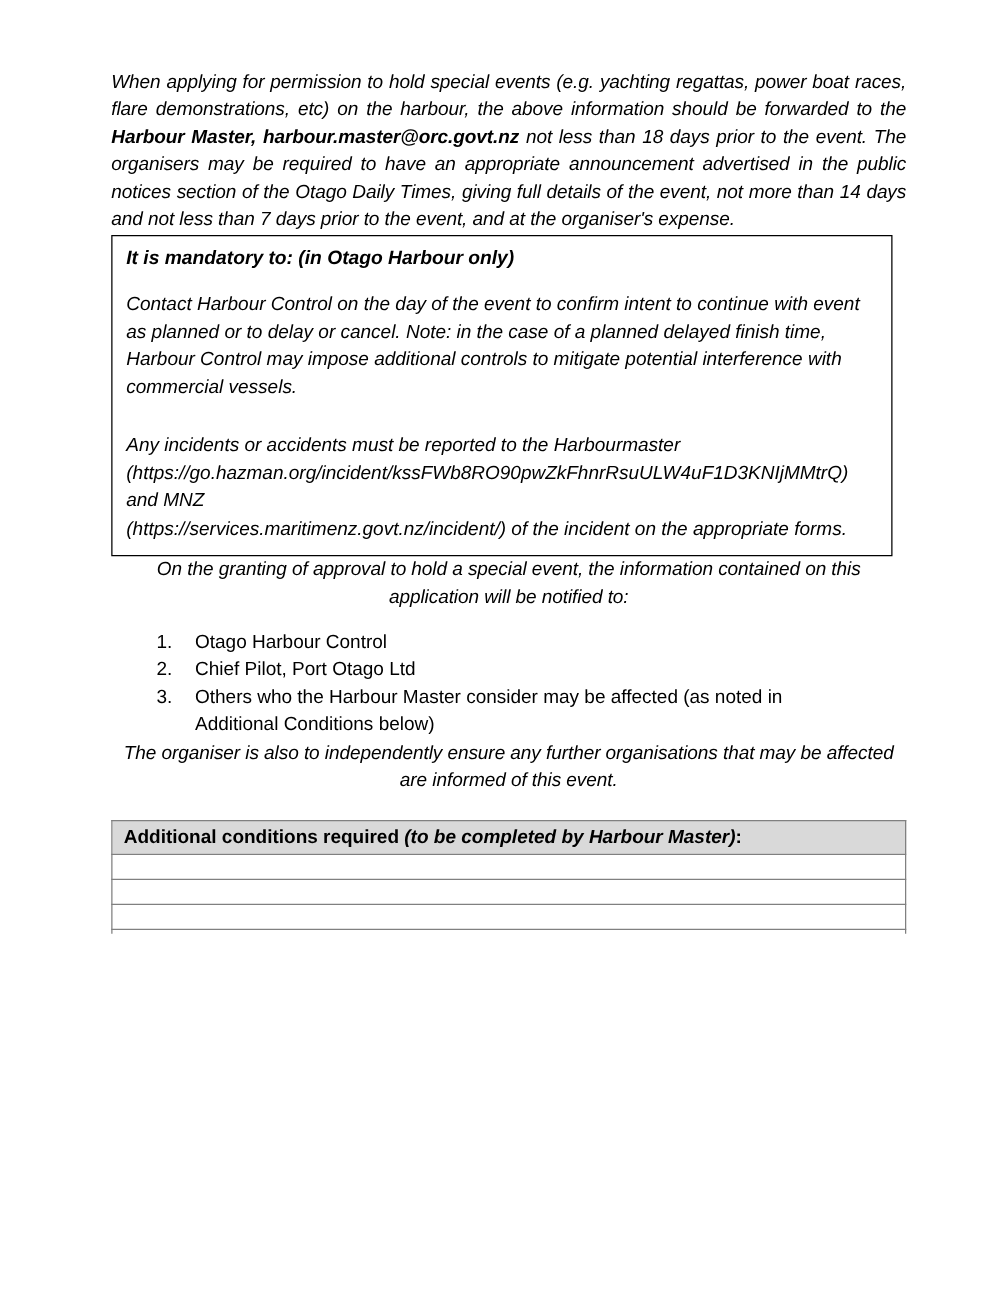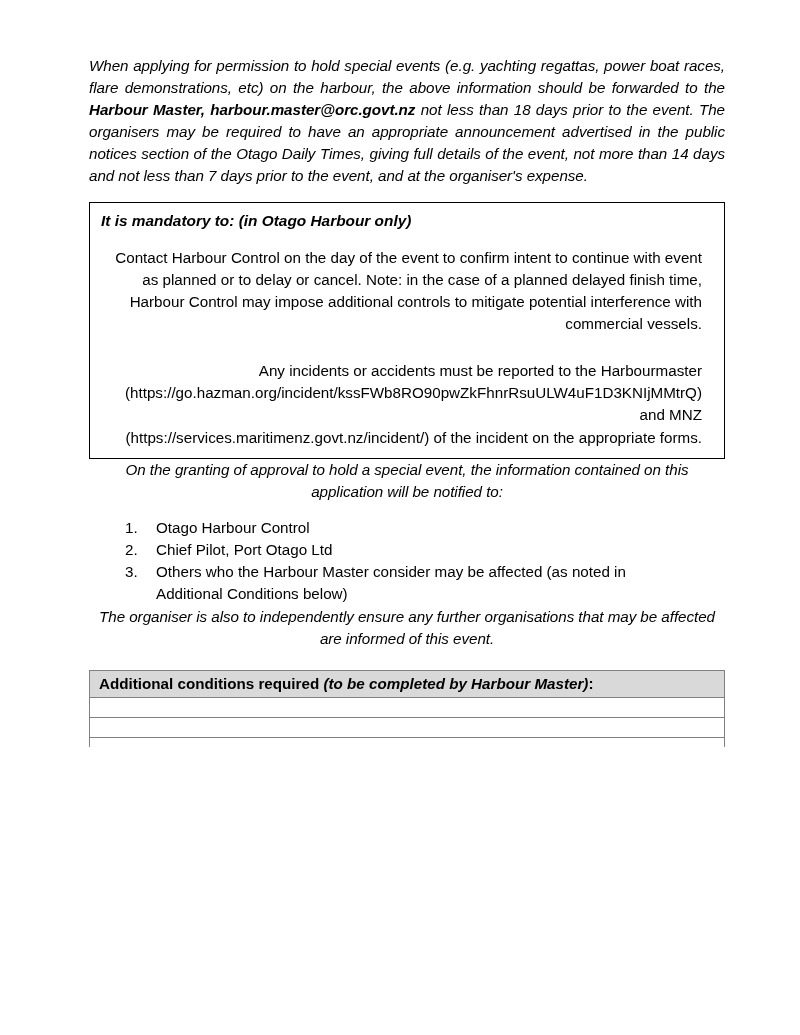--- a/index.html
+++ b/index.html
@@ -43,38 +43,39 @@
   p.body-para.left {
     text-align: center;
   }
   .bi {
     font-weight: bold;
     font-style: italic;
   }
 
   
   .mandatory-box {
-    margin-top: 14px;
+    margin-top: 0;
     border: 1px solid #000000;
-    padding: 7px 22px 9px 11px;
+    padding: 7px 11px 9px 11px;
     width: 601px;
     box-sizing: content-box;
   }
   .mandatory-title {
     font-weight: bold;
     font-style: italic;
     font-size: 15.4px;
     line-height: 21px;
     margin: 0 0 0 0;
   }
   .mandatory-box p.box-para {
+    font-style: italic;
     font-size: 15.2px;
     line-height: 22.3px;
     margin: 16px 0 0 0;
-    text-align: right;
+    text-align: left;
   }
   .mandatory-box p.box-para.tight {
     margin-top: 20px;
   }
   .mandatory-box p.box-para.urlblock {
     margin-top: 24px;
   }
   .urlblock .line { display: block; }
 
   

